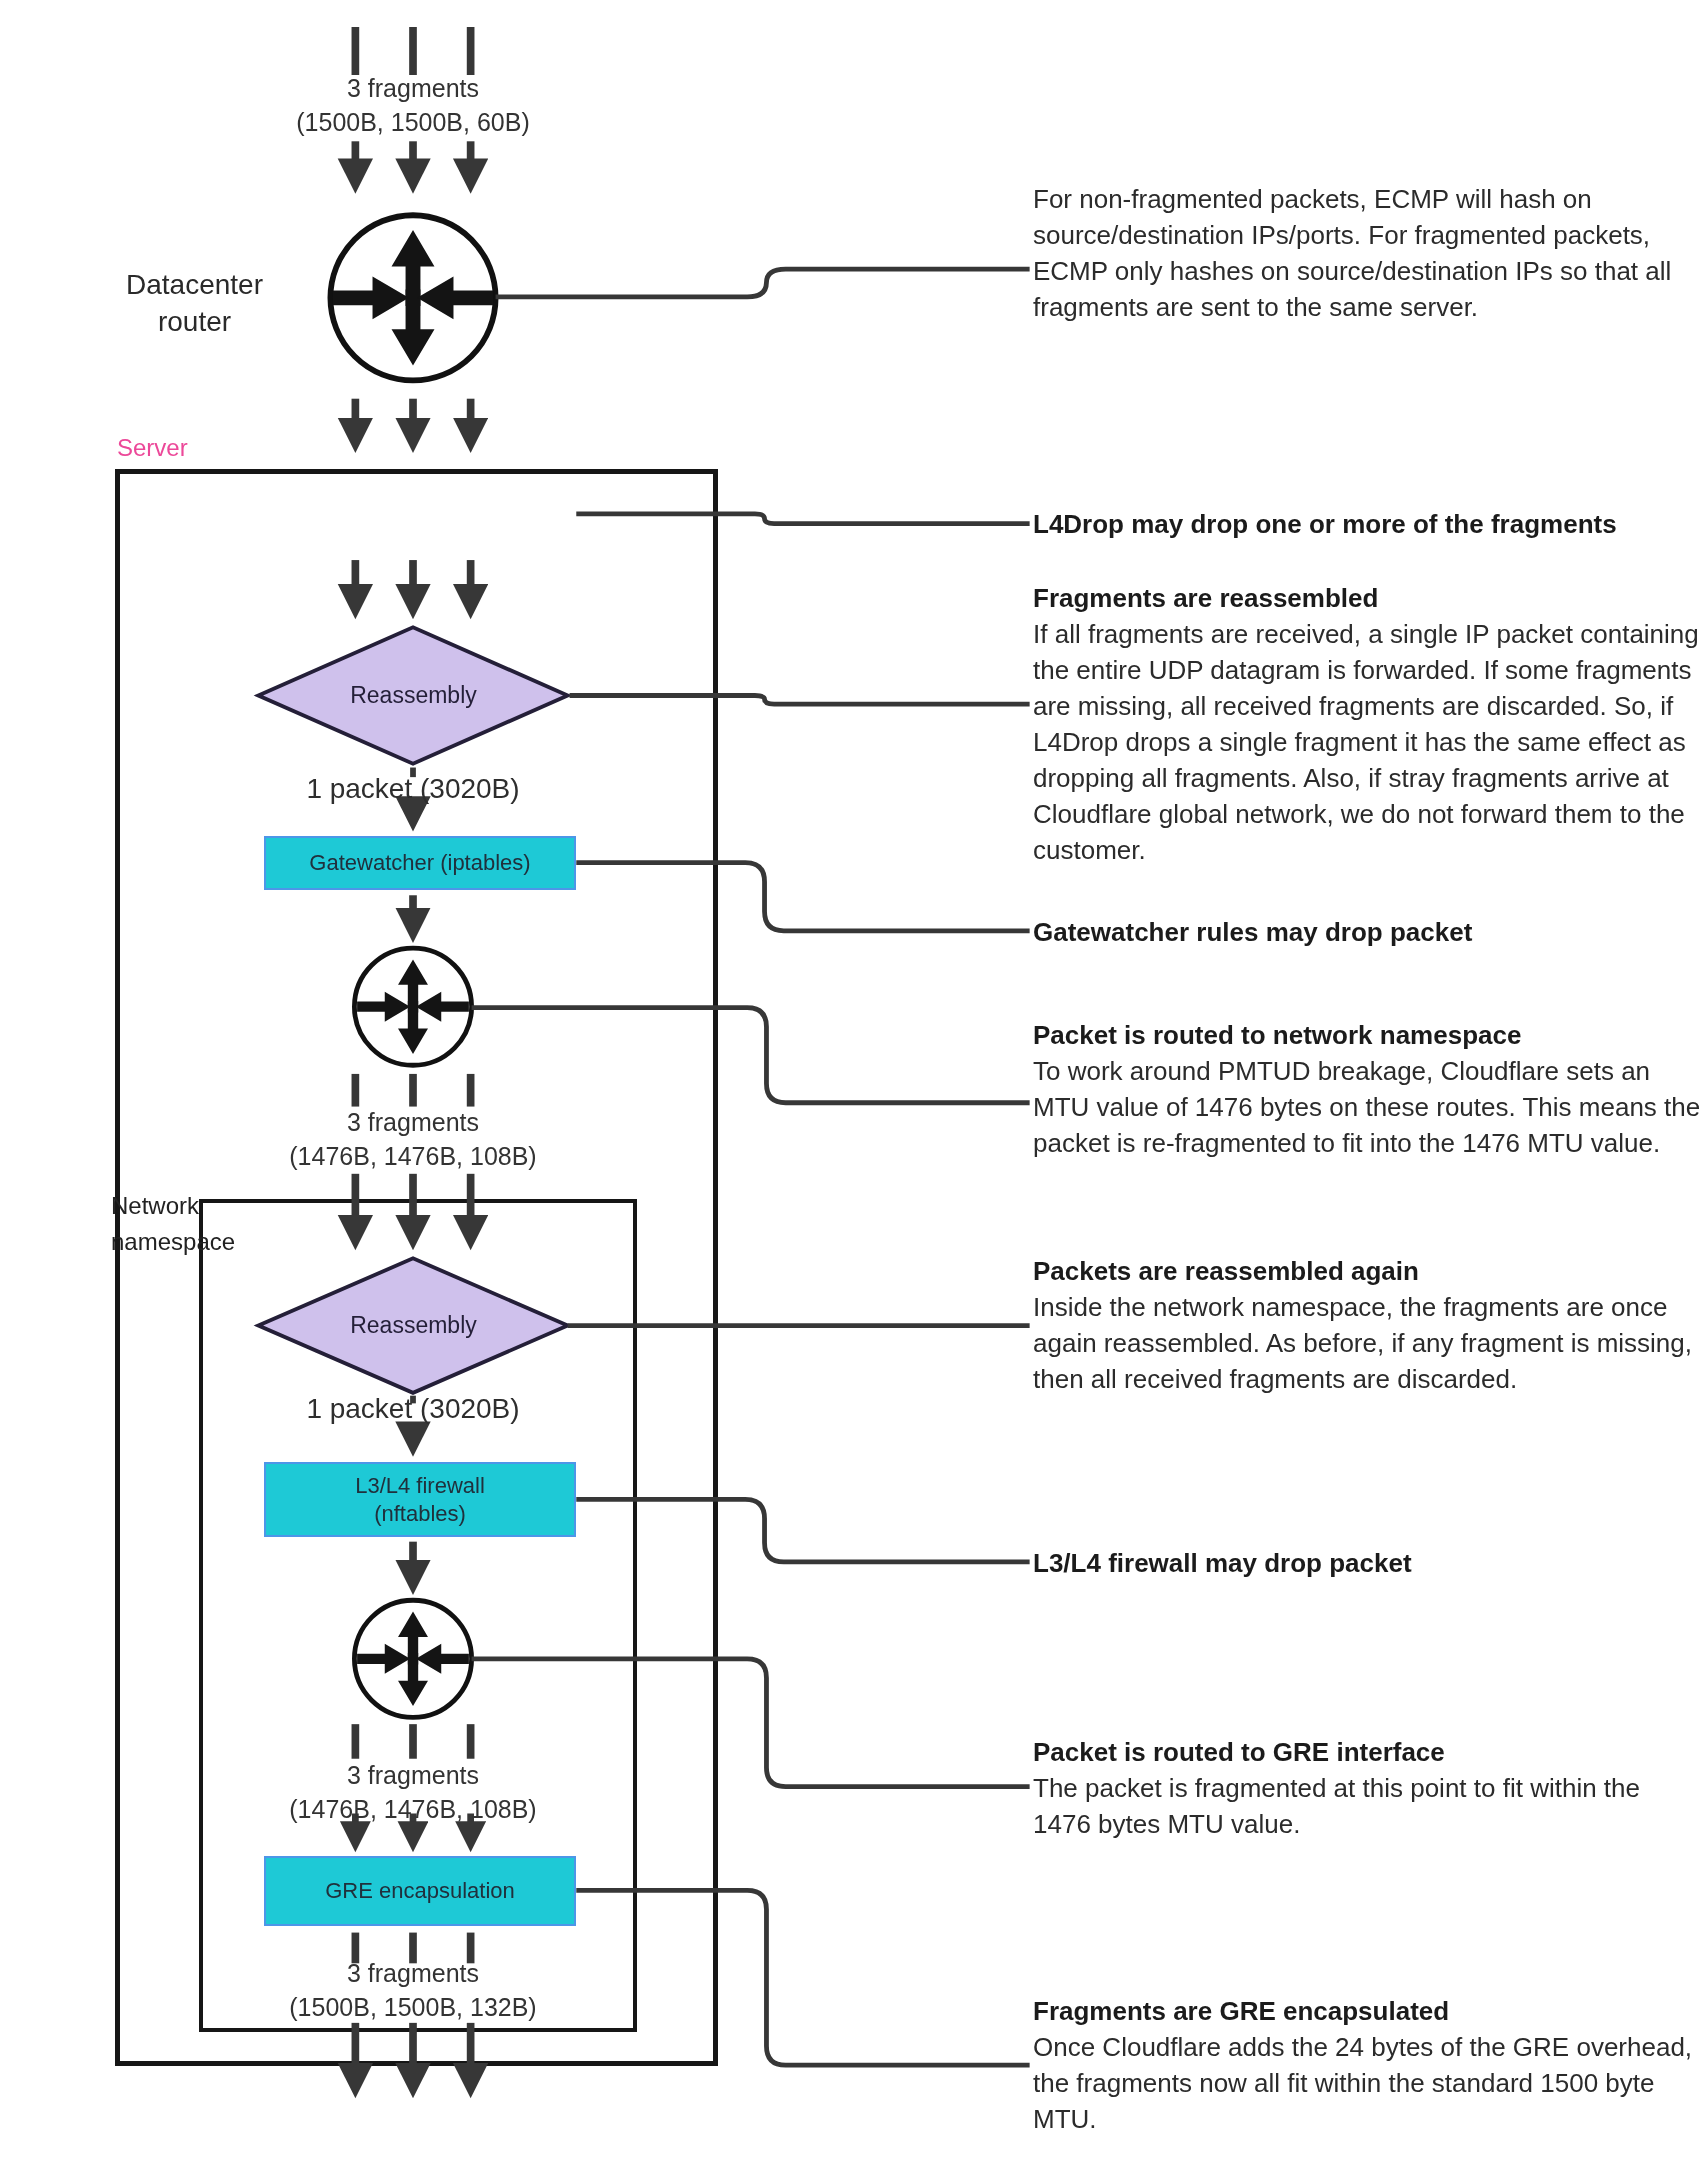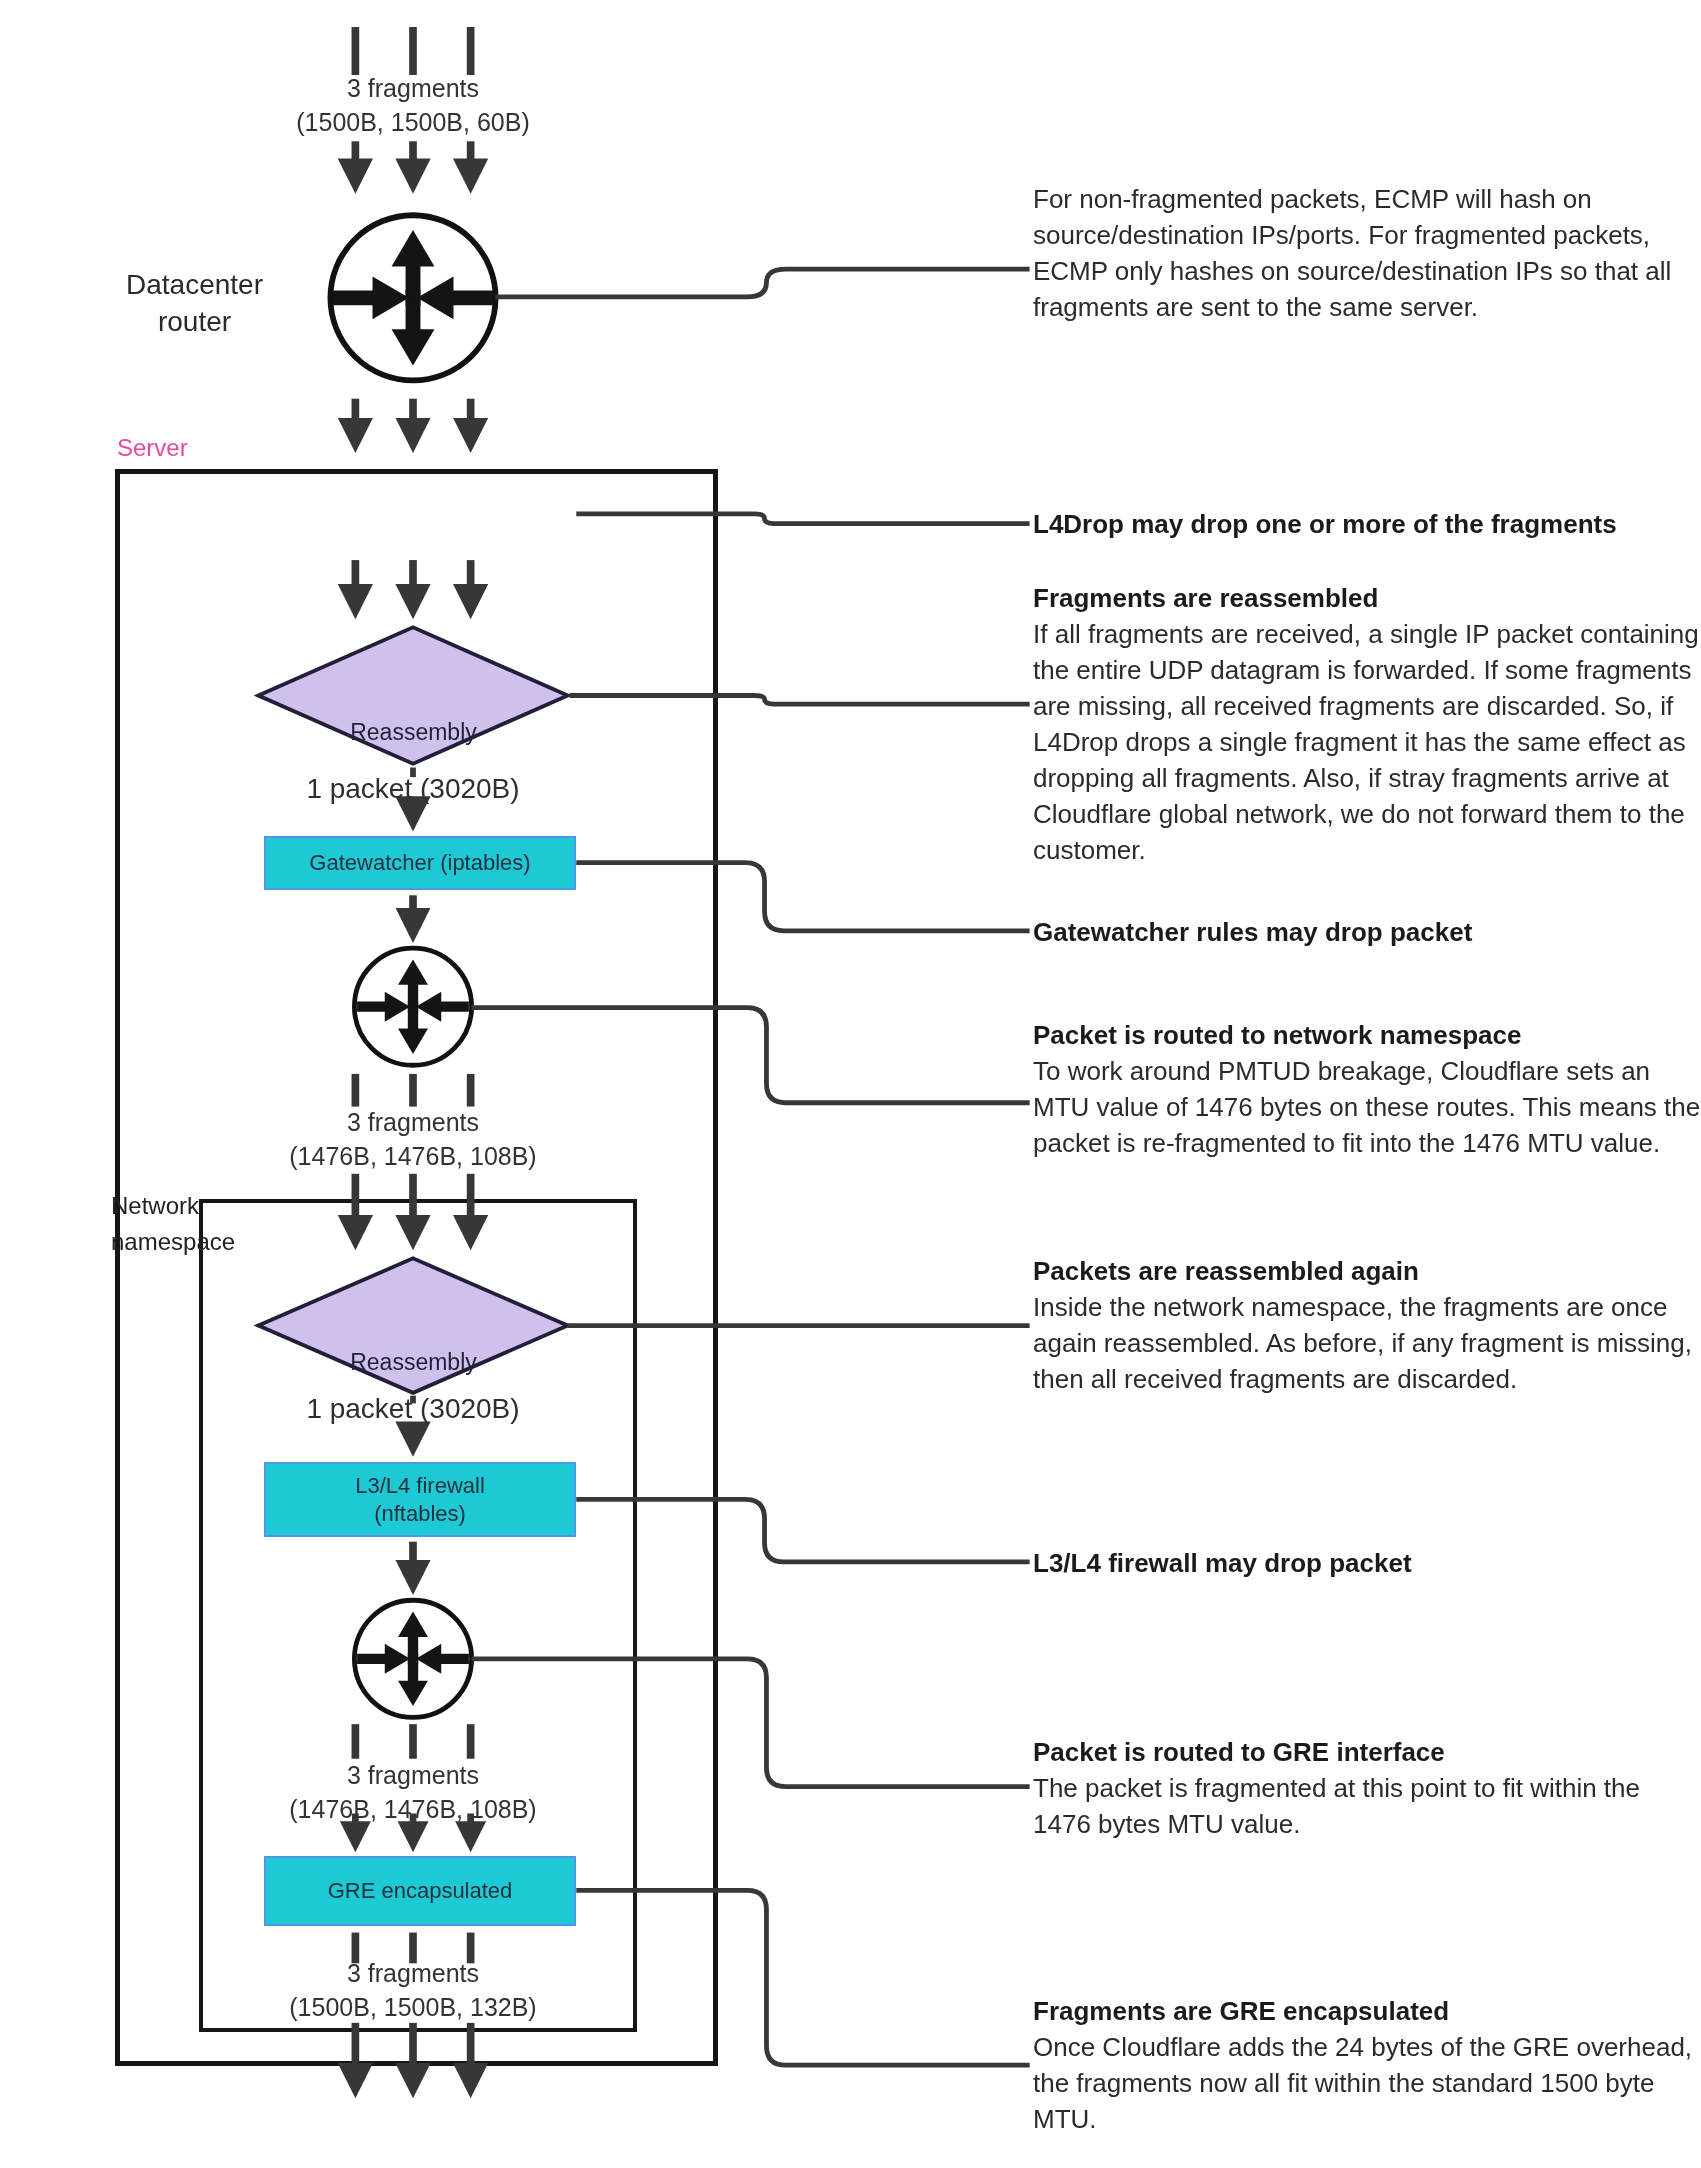--- a/index.html
+++ b/index.html
@@ -44,21 +44,21 @@
   .diamond{fill:var(--diamond-fill);stroke:var(--diamond-border);stroke-width:4;}
 
   
   .lbl{position:absolute;color:#333;}
   .ctr{text-align:center;}
   .frag{left:240px;width:346px;font-size:25px;line-height:34px;}
   .pkt{left:240px;width:346px;font-size:28px;line-height:38px;color:#2e2e2e;}
   #dc-label{left:91px;top:266px;width:207px;font-size:28px;line-height:37px;color:#2a2a2a;}
   #server-label{left:117px;top:434px;font-size:24px;color:#ec4899;}
   #ns-label{left:111px;top:1188px;width:173px;font-size:24px;line-height:36px;color:#222;}
-  .dmd-lbl{position:absolute;left:274px;width:279px;text-align:center;font-size:23px;color:#241F38;margin-top:37px;}
+  .dmd-lbl{position:absolute;left:274px;width:279px;text-align:center;font-size:23px;color:#241F38;}
 
   
   .note{position:absolute;left:1033px;width:672px;font-size:26px;line-height:36px;color:#2b2b2b;}
   .note b{color:#1b1b1b;}
 </style>
 </head>
 <body>
 
 <div id="stage">
 
@@ -66,21 +66,21 @@
   <div id="ns-box" class="frame"></div>
 
   <div id="gatewatcher" class="pbox">
     <span>Gatewatcher (iptables)</span>
   </div>
   <div id="firewall" class="pbox">
     <span>L3/L4 firewall</span>
     <span>(nftables)</span>
   </div>
   <div id="gre" class="pbox">
-    <span>GRE encapsulated</span>
+    <span>GRE encapsulation</span>
   </div>
 
   <svg id="gfx" viewBox="0 0 1771 2257">
     <defs>
       <marker id="ah" markerWidth="5" markerHeight="5" refX="0.4" refY="2.3" orient="auto">
         <path d="M0,0 L4.6,2.3 L0,4.6 Z" fill="#373737"></path>
       </marker>
       <g id="rarr">
         <polygon points="0,-70 -26,-26 -9,-26 -9,22 9,22 9,-26 26,-26" transform="translate(0,-12)"></polygon>
         <polygon points="0,-70 -26,-26 -9,-26 -9,22 9,22 9,-26 26,-26" transform="translate(0,12) rotate(180)"></polygon>

